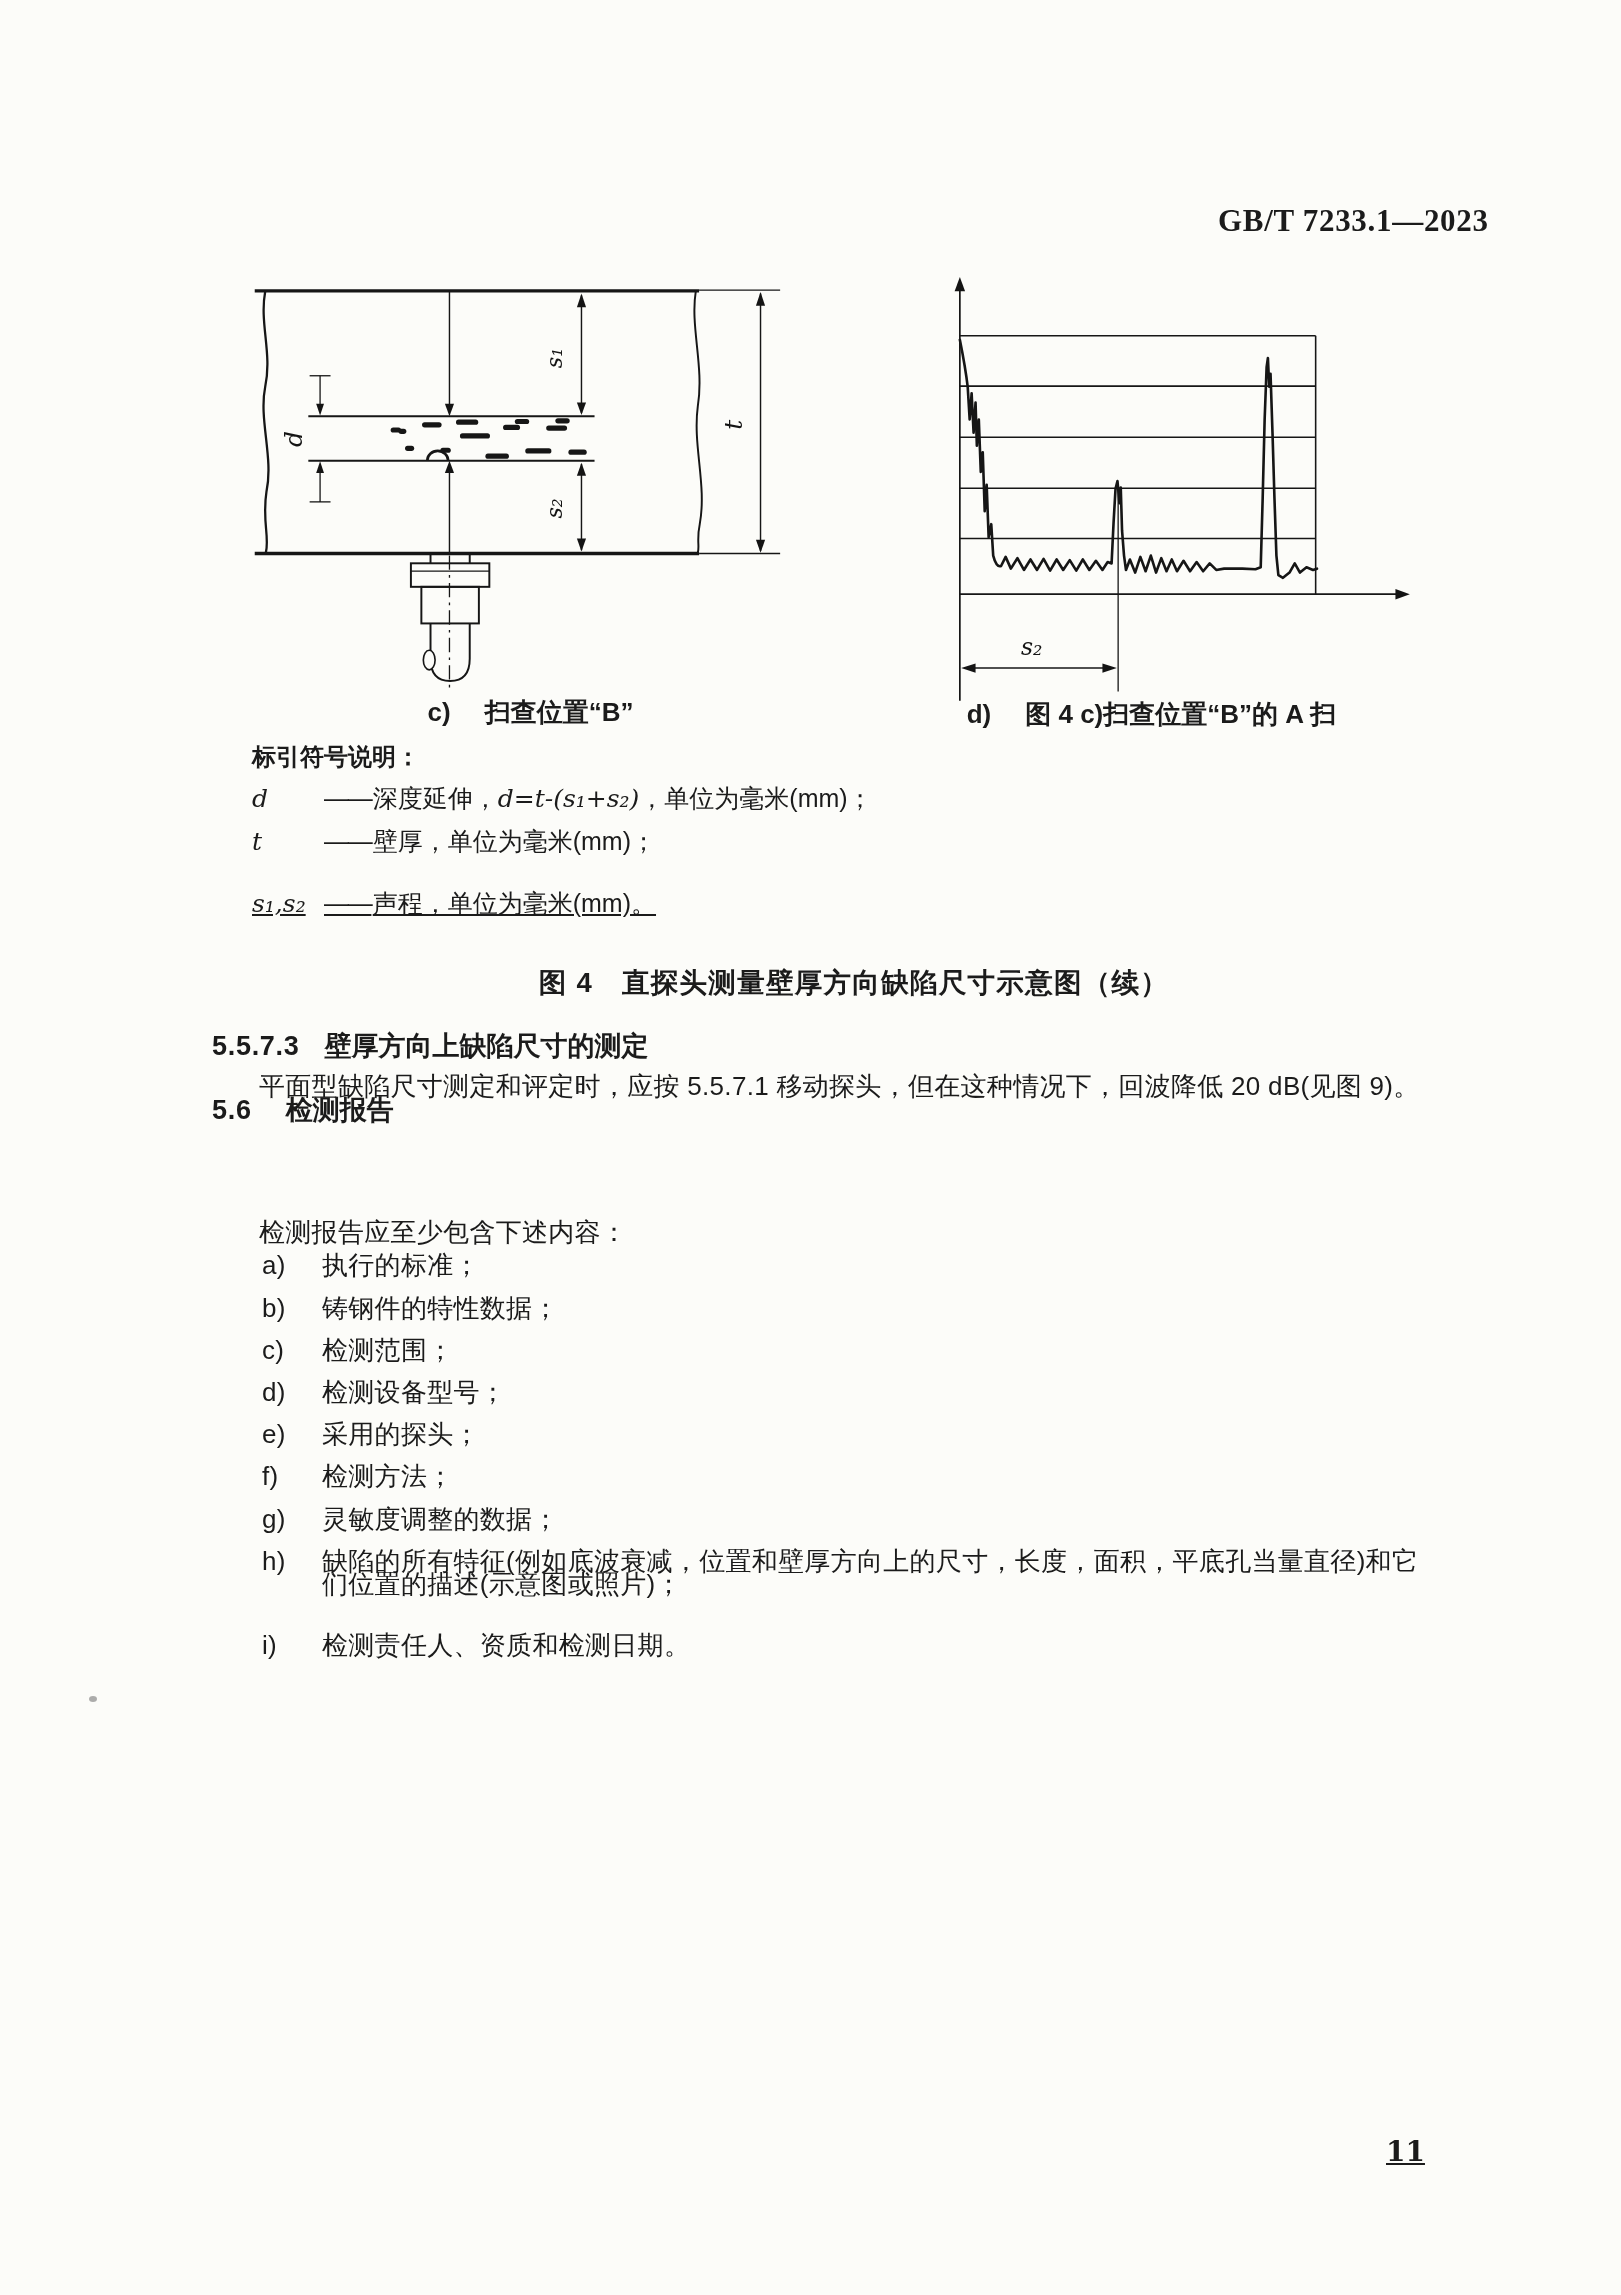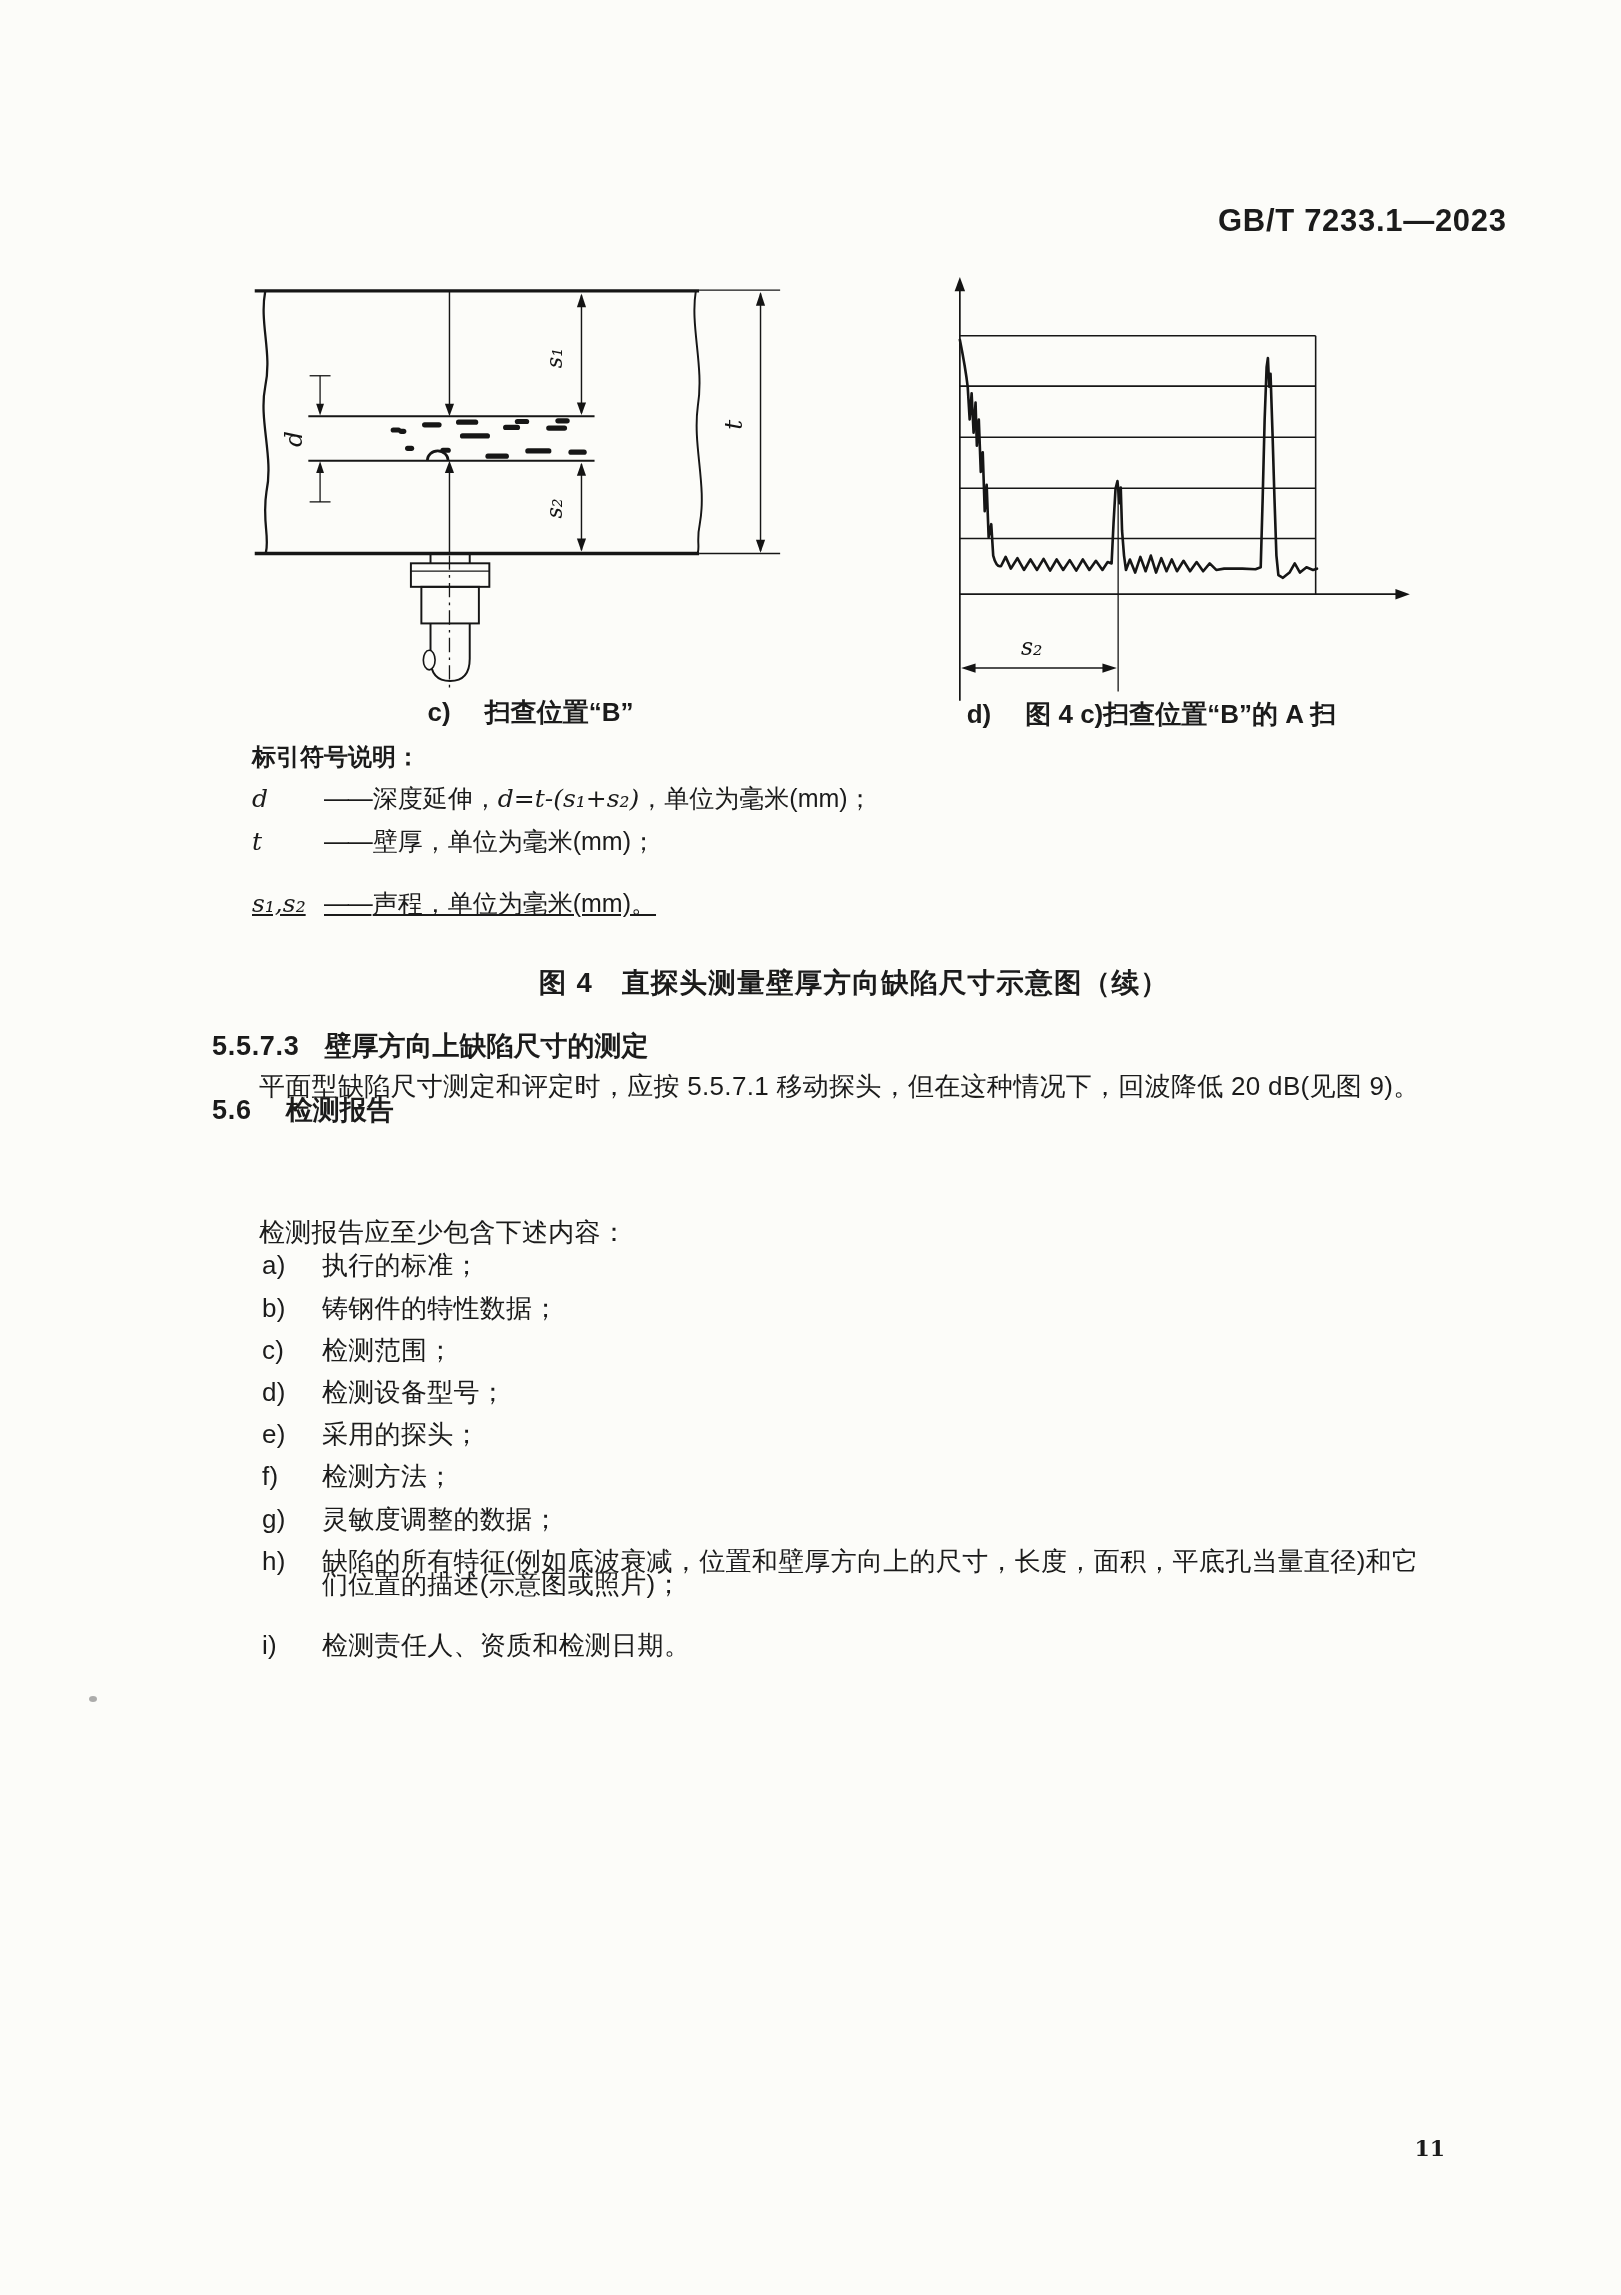--- a/index.html
+++ b/index.html
@@ -31,34 +31,34 @@
   .leg-frm{font-family:"DejaVu Serif",serif;font-style:italic;}
   .figcap{
     text-align:center;font-weight:bold;font-size:27.5px;letter-spacing:1.3px;margin-top:44px;
   }
   .sechead{display:flex;align-items:baseline;font-weight:bold;font-size:27px;}
   .sechead .num{margin-right:25px;letter-spacing:0.7px;}
   .body-text{font-size:26px;letter-spacing:0.3px;}
   .li-row{display:flex;align-items:baseline;font-size:26px;letter-spacing:0.3px;}
   .li-row .li-lab{width:60px;flex:0 0 60px;}
   .pagenum{
-    font-family:"DejaVu Serif",serif;font-size:22px;text-align:right;font-weight:bold;
+    font-family:"DejaVu Serif",serif;font-size:28px;text-align:left;font-weight:bold;text-decoration:underline;
   }
   .speck{
     width:7.9px;height:5.9px;border-radius:50%;
     background:#8a8a8a;opacity:.7;
   }
   svg text{font-family:"DejaVu Serif",serif;font-style:italic;fill:#141414;}
 </style>
 </head>
 <body>
 
 <div class="page">
 
-  <div class="abs hdr" style="left:1218px;top:203px;">GB/T 7233.1—2023</div>
+  <div class="abs hdr" style="left:1218px;top:203px;font-family:Liberation Serif, serif;">GB/T 7233.1—2023</div>
 
   <svg class="abs" style="left:249px;top:281px;" width="563" height="413" viewBox="380 430 860 632">
     <g stroke="#161616" fill="none">
 
       <path d="M388,445 H1068" stroke-width="5"></path>
       <path d="M1068,444 H1192" stroke-width="2"></path>
       <path d="M388,847 H1068" stroke-width="5"></path>
       <path d="M1068,847 H1192" stroke-width="2"></path>
 
       <path d="M404,446 C395,495 415,540 404,592 C394,642 417,700 406,752 C399,797 411,822 405,846" stroke-width="3.5"></path>

